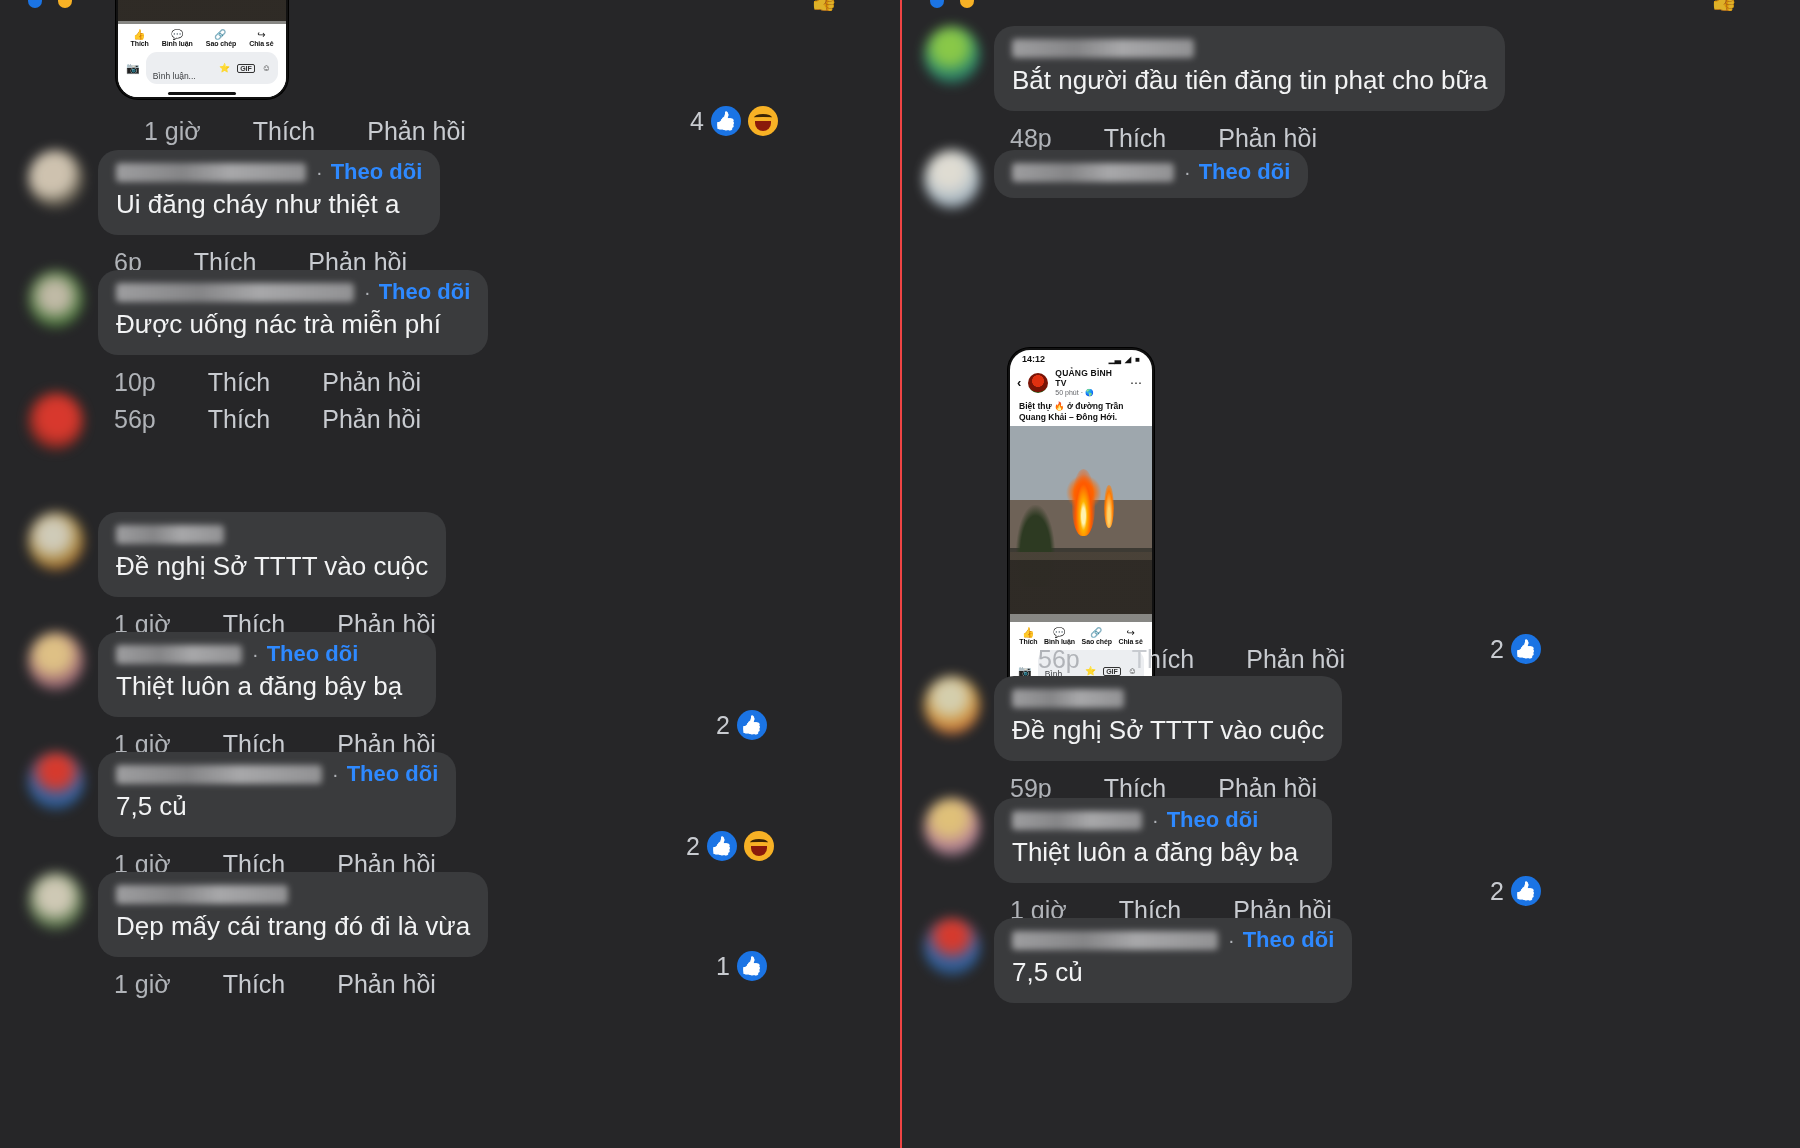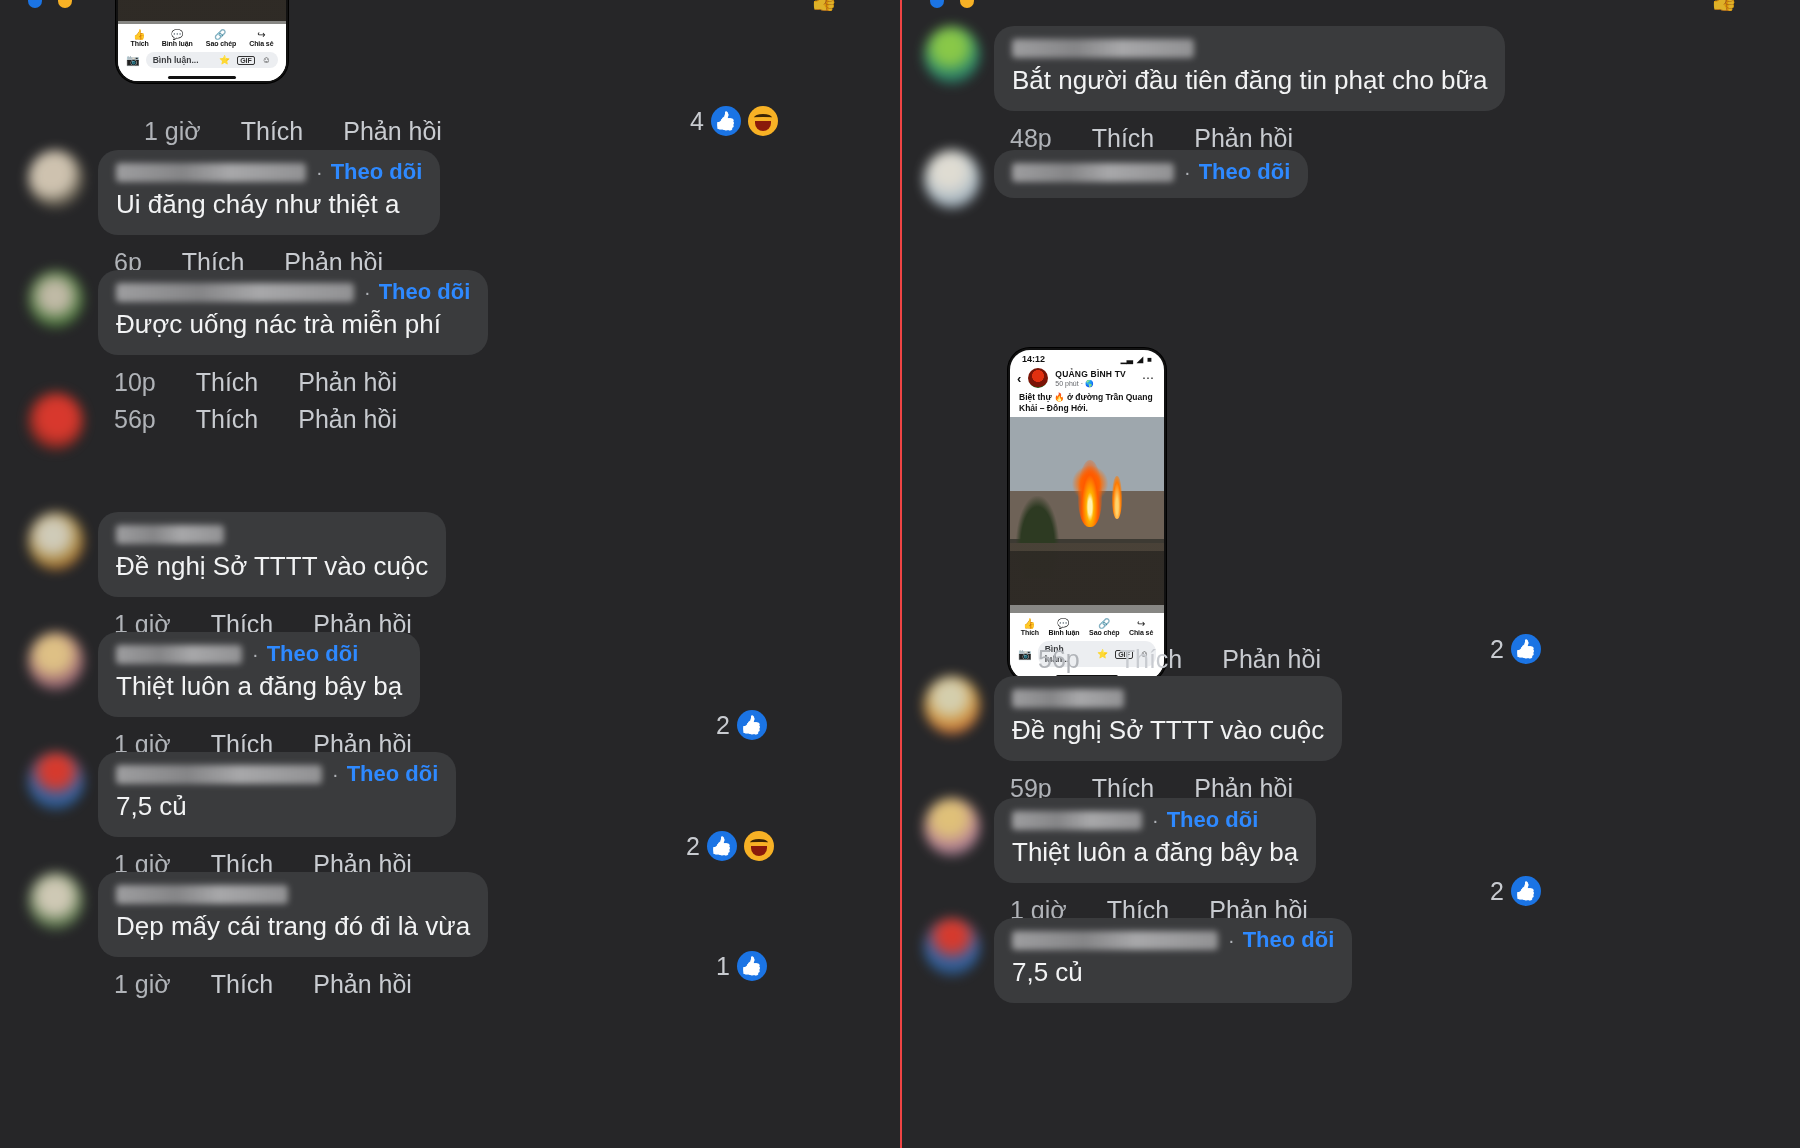--- a/index.html
+++ b/index.html
@@ -79,21 +79,21 @@
     white-space:nowrap;
   }
   .ctext{
     color:#f2f3f4;
     font-size:26px;
     line-height:1.36;
     margin-top:2px;
     white-space:pre-wrap;
   }
   .meta{
-    display:flex; align-items:flex-start; gap:40px;
+    display:flex; align-items:flex-start; gap:52px;
     margin:13px 0 0 16px;
     color:#b9bcc0;
     font-size:25px;
   }
   .meta .t{ color:#b0b3b8; }
   .meta .act{ color:#c8cbd0; font-weight:400; }
 
   
   .reacts{
     position:absolute;
@@ -199,21 +199,21 @@
   .ph-composer{
     display:flex; align-items:center; gap:6px;
     padding:2px 8px 5px 8px; background:#fff;
   }
   .ph-cam{ font-size:11px; color:#111; }
   .ph-input{
     flex:1; background:#eceef1; border-radius:11px;
     display:flex; align-items:center; gap:7px;
     padding:3px 7px;
   }
-  .ph-ph{ font-size:8.5px; color:#3b3d40; font-weight:700; flex:1; }
+  .ph-ph{ font-size:8.5px; color:#3b3d40; font-weight:400; flex:1;margin-top:16px; }
   .ph-mini{ font-size:9px; color:#333; }
   .ph-bar{
     height:8px; background:#fff;
     display:flex; align-items:center; justify-content:center;
   }
   .ph-bar i{ display:block; width:40%; height:3px; background:#111; border-radius:2px;}
   .ph-top-crop{ 
     border-top-left-radius:0; border-top-right-radius:0;
   }
 </style>
@@ -444,21 +444,21 @@
         <div class="bubble" style="max-width:690px;">
           <div class="name-line">
             <span class="name-blur" style="width:162px;"></span>
             <span class="dot-sep">·</span>
             <span class="follow">Theo dõi</span>
           </div>
         </div>
       </div>
     </div>
 
-    <div class="phone" style="position:absolute; left:106px; top:348px; width:158px;">
+    <div class="phone" style="position:absolute; left:106px; top:348px; width:146px;">
       <div class="ph-status">
         <span>14:12</span>
         <span class="ph-sig">
           <span>▁▃</span>
           <span>◢</span>
           <span>■</span>
         </span>
       </div>
       <div class="ph-head">
         <span class="ph-back">‹</span>

